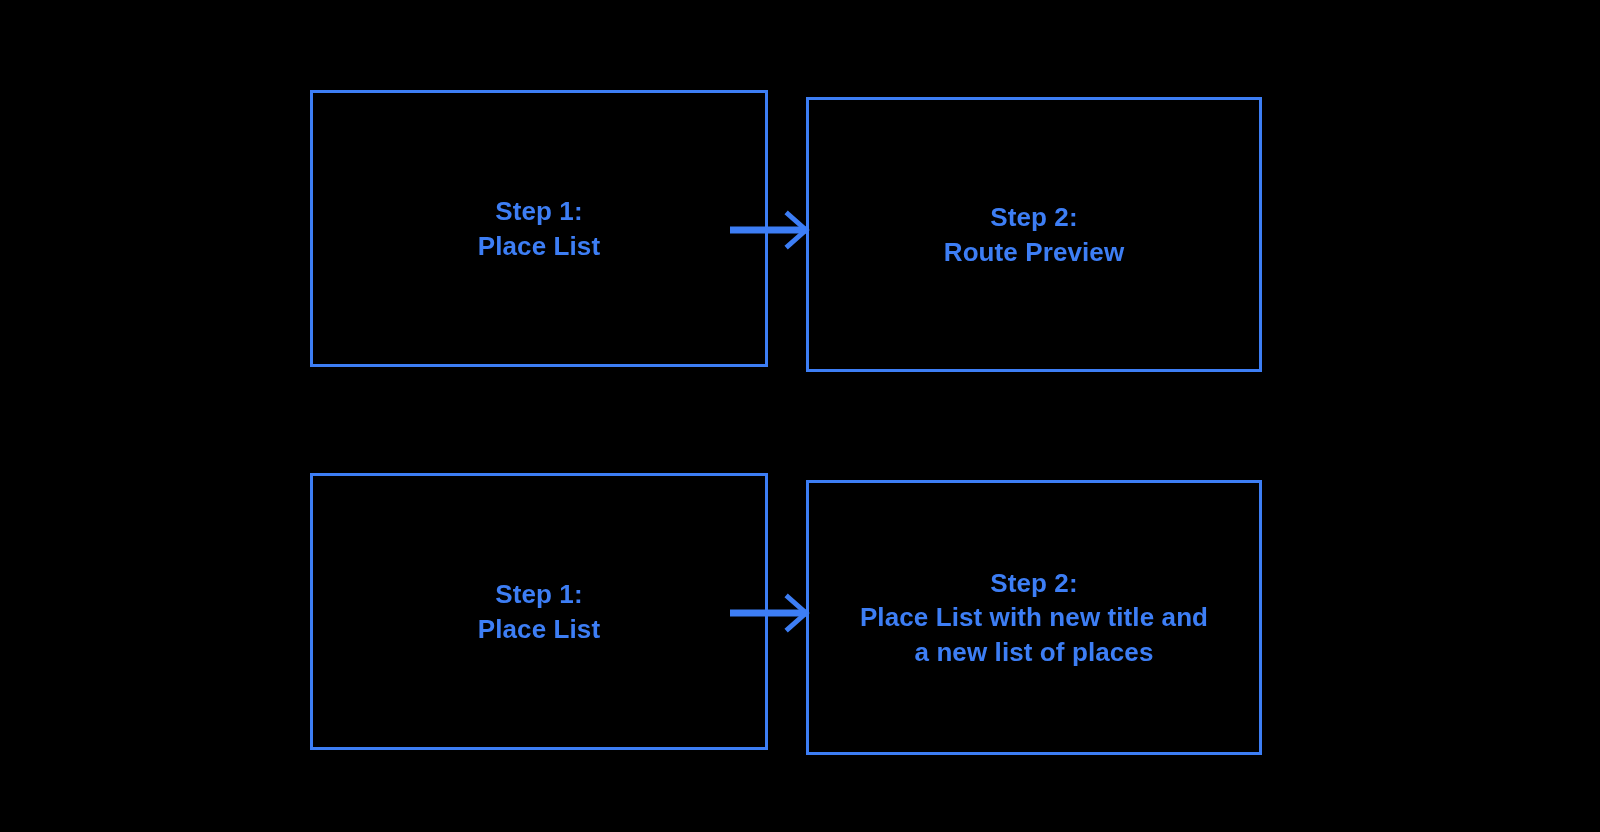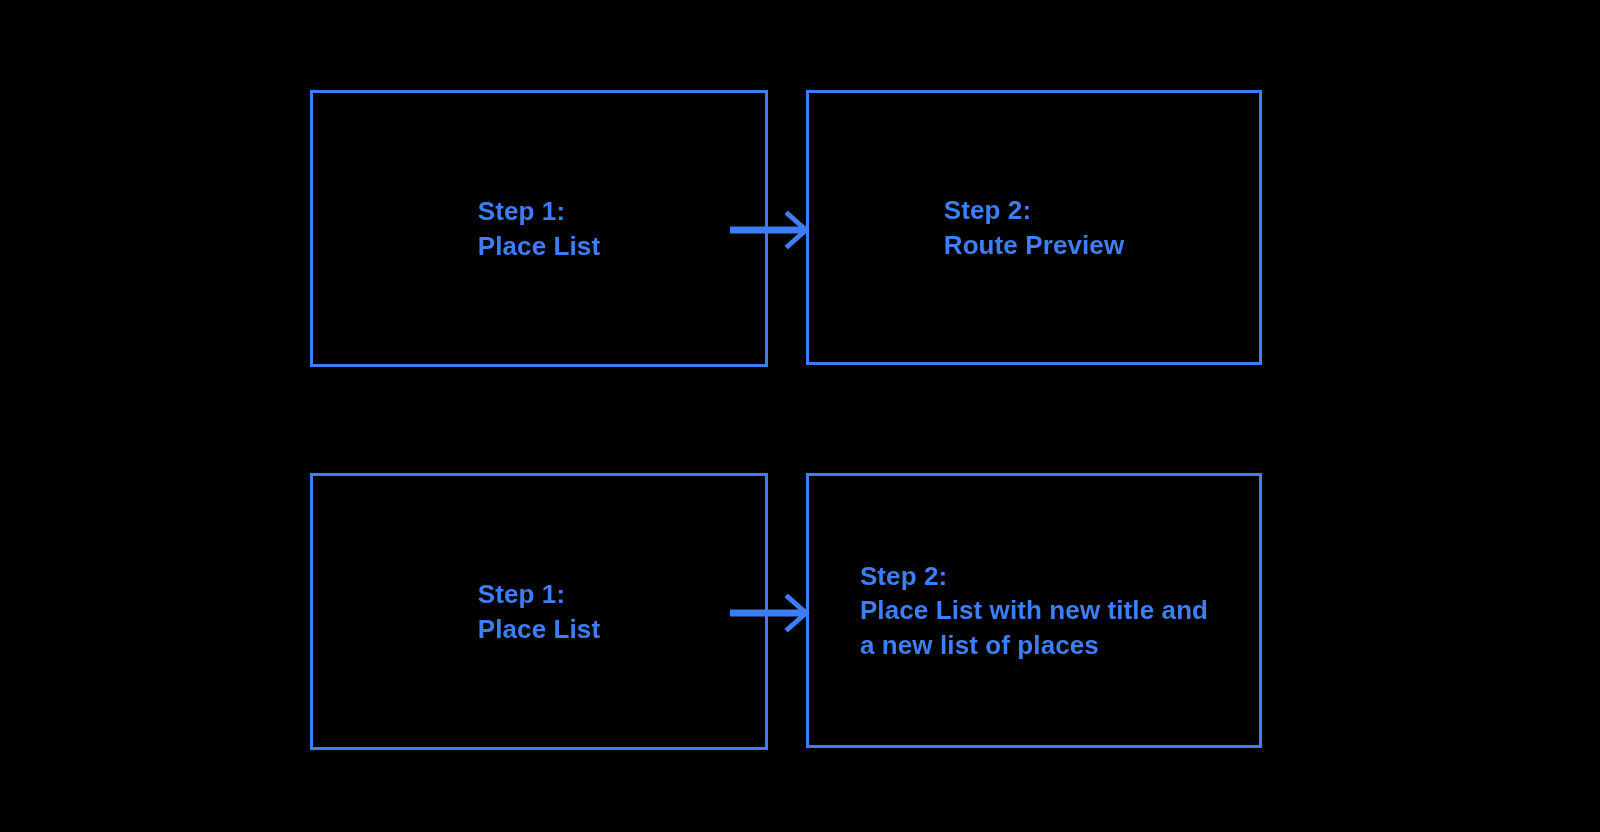--- a/index.html
+++ b/index.html
@@ -33,31 +33,31 @@
   .flow-row.row-bottom { top: 473px; }
 
   .step-box {
     position: absolute;
     box-sizing: border-box;
     border: 3px solid #3d7ef5;
     background: transparent;
     display: flex;
     align-items: center;
     justify-content: center;
-    text-align: left;
+    text-align: center;
   }
   .step-box.box-left {
     left: 310px;
     top: 0;
     width: 458px;
     height: 277px;
   }
   .step-box.box-right {
     left: 806px;
-    top: 0;
+    top: 7px;
     width: 456px;
     height: 275px;
   }
   .step-label {
     color: #3d7ef5;
     font-size: 26px;
     font-weight: bold;
     line-height: 1.32;
     letter-spacing: 0.1px;
     white-space: pre-line;

